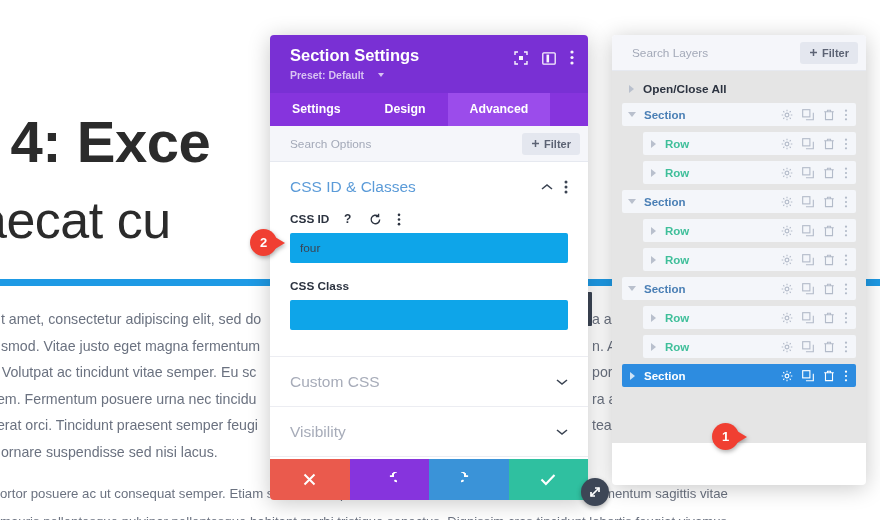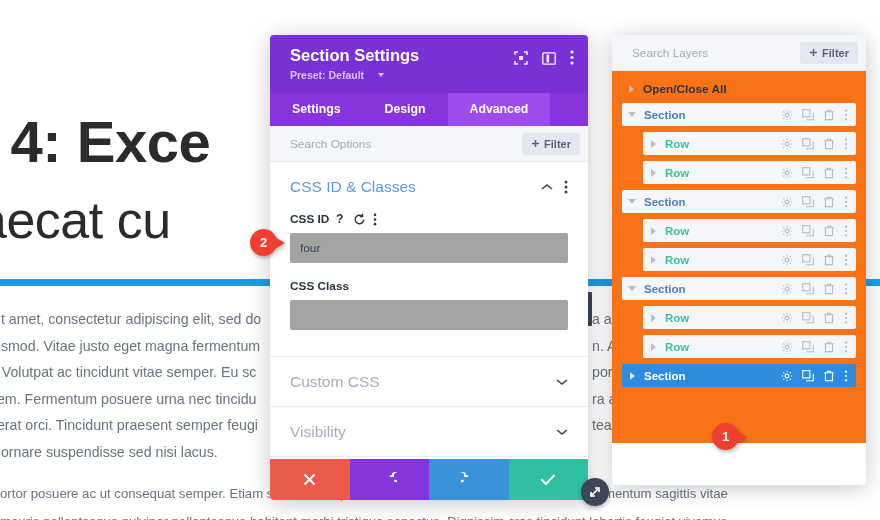--- a/index.html
+++ b/index.html
@@ -86,24 +86,24 @@
     border-radius: 3px; padding: 5px 9px; display: flex; align-items: center; gap: 4px;
     cursor: pointer;
   }
 
   .sect-open { padding: 16px 20px 0 20px; }
   .sect-head { display: flex; align-items: center; justify-content: space-between; }
   .sect-title { font-size: 15.5px; color: #5b9bd8; font-weight: 400; }
   .sect-head-ic { display: flex; align-items: center; gap: 11px; color: #3b4453; }
 
   .field { margin-top: 16px; }
-  .field-label-row { display: flex; align-items: center; gap: 7px; }
+  .field-label-row { display: flex; align-items: center; gap: 15px; }
   .field-label { font-size: 11.8px; font-weight: 700; color: #2c3340; }
   .field-input {
-    margin-top: 7px; height: 30px; background: #a3a3a3; border: none;
+    margin-top: 7px; height: 30px; background: #0ea5e9; border: none;
     border-radius: 2px; width: 100%; padding: 0 10px;
     font-size: 11.8px; color: #3b4453; font-family: inherit;
   }
   .field-input::placeholder { color: #8d94a5; }
 
   .sect-closed {
     height: 50px; border-top: 1px solid #ecedf2;
     display: flex; align-items: center; justify-content: space-between;
     padding: 0 20px; cursor: pointer;
   }
@@ -120,21 +120,21 @@
   #layers { left: 612px; top: 35px; width: 254px; height: 450px; }
   .ly-head {
     background: #7930d4; height: 42px; display: flex; align-items: center;
     justify-content: space-between; padding: 0 16px 0 18px;
   }
   .ly-title { font-size: 16.5px; font-weight: 700; color: #fff; }
   .ly-search {
     height: 36px; background: #f5f6fa; border-bottom: 1px solid #e6e9f0;
     display: flex; align-items: center; padding: 0 8px 0 20px; justify-content: space-between;
   }
-  .ly-body { padding: 6px 10px 16px 10px; background: #f97316; height: 372px; }
+  .ly-body { padding: 6px 10px 16px 10px; background: #e5e5e5; height: 372px; }
   .ly-openclose {
     display: flex; align-items: center; gap: 9px; padding: 5px 0 7px 7px;
     font-size: 11.8px; font-weight: 700; color: #2c3340; cursor: pointer;
   }
   .ly-row {
     display: flex; align-items: center; height: 23px; margin-bottom: 6px;
     border-radius: 2px; background: #f4f6fa; cursor: pointer; padding-right: 8px;
   }
   .ly-row.selected { background: #2d8ce0; }
   .ly-row .tw { width: 20px; display: flex; justify-content: center; align-items: center; flex: 0 0 20px; }

